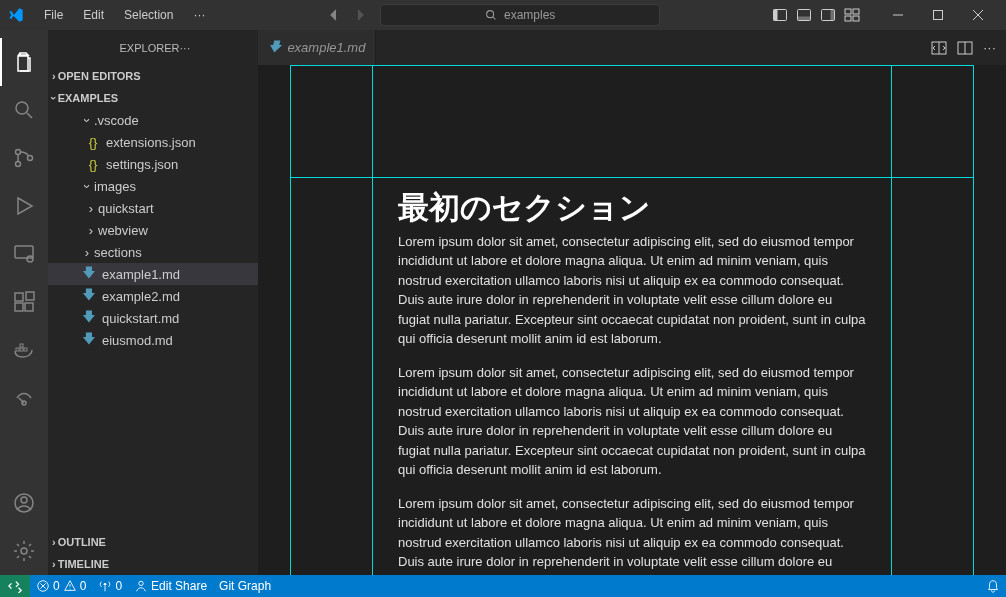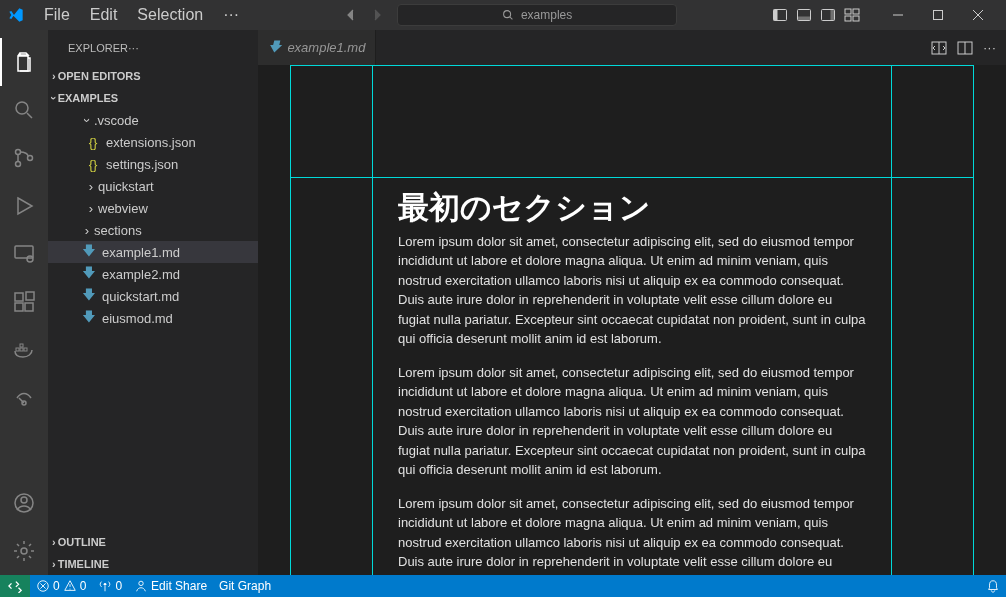--- a/index.html
+++ b/index.html
@@ -2,40 +2,40 @@
 <html><head>
 <meta charset="utf-8">
 <style>
 * { margin: 0; padding: 0; box-sizing: border-box; }
 body { font-family: "Segoe UI", sans-serif; font-size: 13px; color: #cccccc; background: #1e1e1e; width: 1006px; height: 597px; overflow: hidden; display: flex; flex-direction: column; }
 
 
 .titlebar { height: 30px; background: #323233; display: flex; align-items: center; padding: 0 8px; }
 .titlebar-left { display: flex; align-items: center; gap: 4px; }
 .app-icon { width: 16px; height: 16px; margin-right: 8px; }
-.menu-item { padding: 4px 8px; cursor: pointer; color: #cccccc; font-size: 16px; }
+.menu-item { padding: 4px 8px; cursor: pointer; color: #cccccc; font-size: 12px; }
 .titlebar-center { flex: 1; display: flex; justify-content: center; align-items: center; gap: 12px; }
 .nav-arrows { display: flex; gap: 10px; color: #858585; }
 .search-box { background: #252526; border: 1px solid #3c3c3c; border-radius: 4px; padding: 3px 14px; min-width: 280px; display: flex; align-items: center; gap: 6px; color: #999; font-size: 12px; justify-content: center; }
 .titlebar-right { display: flex; align-items: center; gap: 2px; }
 .layout-icons { display: flex; gap: 8px; margin-right: 16px; color: #cccccc; }
 .win-controls { display: flex; }
 .win-btn { width: 40px; height: 30px; display: flex; align-items: center; justify-content: center; color: #cccccc; cursor: pointer; }
 
 
 .main { flex: 1; display: flex; overflow: hidden; }
 .activitybar { width: 48px; background: #333333; display: flex; flex-direction: column; align-items: center; padding-top: 8px; }
 .activity-item { width: 48px; height: 48px; display: flex; align-items: center; justify-content: center; color: #858585; cursor: pointer; position: relative; }
 .activity-item.active { color: #ffffff; }
 .activity-item.active::before { content: ''; position: absolute; left: 0; top: 0; bottom: 0; width: 2px; background: #ffffff; }
 .activity-spacer { flex: 1; }
 
 
 .sidebar { width: 210px; background: #252526; display: flex; flex-direction: column; overflow: hidden; }
-.sidebar-header { height: 35px; display: flex; align-items: center; justify-content: flex-start; padding: 0 16px 0 20px; font-size: 11px; color: #bbbbbb; }
+.sidebar-header { height: 35px; display: flex; align-items: center; justify-content: center; padding: 0 16px 0 20px; font-size: 11px; color: #bbbbbb; }
 .section-header { height: 22px; display: flex; align-items: center; padding: 0 4px; font-size: 11px; font-weight: bold; color: #cccccc; cursor: pointer; }
 .section-header .chev { margin-right: 2px; }
 .tree { flex: 1; overflow-y: auto; font-size: 13px; }
 .tree-item { height: 22px; display: flex; align-items: center; padding-left: 12px; cursor: pointer; color: #cccccc; }
 .tree-item.selected { background: #37373d; }
 .tree-item .chev { width: 14px; display: inline-flex; justify-content: center; color: #cccccc; }
 .tree-item .icon { width: 18px; display: inline-flex; justify-content: center; margin-right: 4px; }
 .indent-1 { padding-left: 32px; }
 .indent-2 { padding-left: 36px; }
 .file-json { color: #cbcb41; }
@@ -242,20 +242,24 @@
           <span class="chev" style="transform:rotate(90deg)">›</span>
           <span>.vscode</span>
         </div>
       <div class="tree-item indent-2">
           <span class="icon file-json">{}</span>
           <span>extensions.json</span>
         </div>
       <div class="tree-item indent-2">
           <span class="icon file-json">{}</span>
           <span>settings.json</span>
+        </div>
+      <div class="tree-item indent-1">
+          <span class="chev" style="transform:rotate(90deg)">›</span>
+          <span>images</span>
         </div>
       <div class="tree-item indent-2">
           <span class="chev">›</span>
           <span>quickstart</span>
         </div>
       <div class="tree-item indent-2">
           <span class="chev">›</span>
           <span>webview</span>
         </div>
       <div class="tree-item indent-1">

